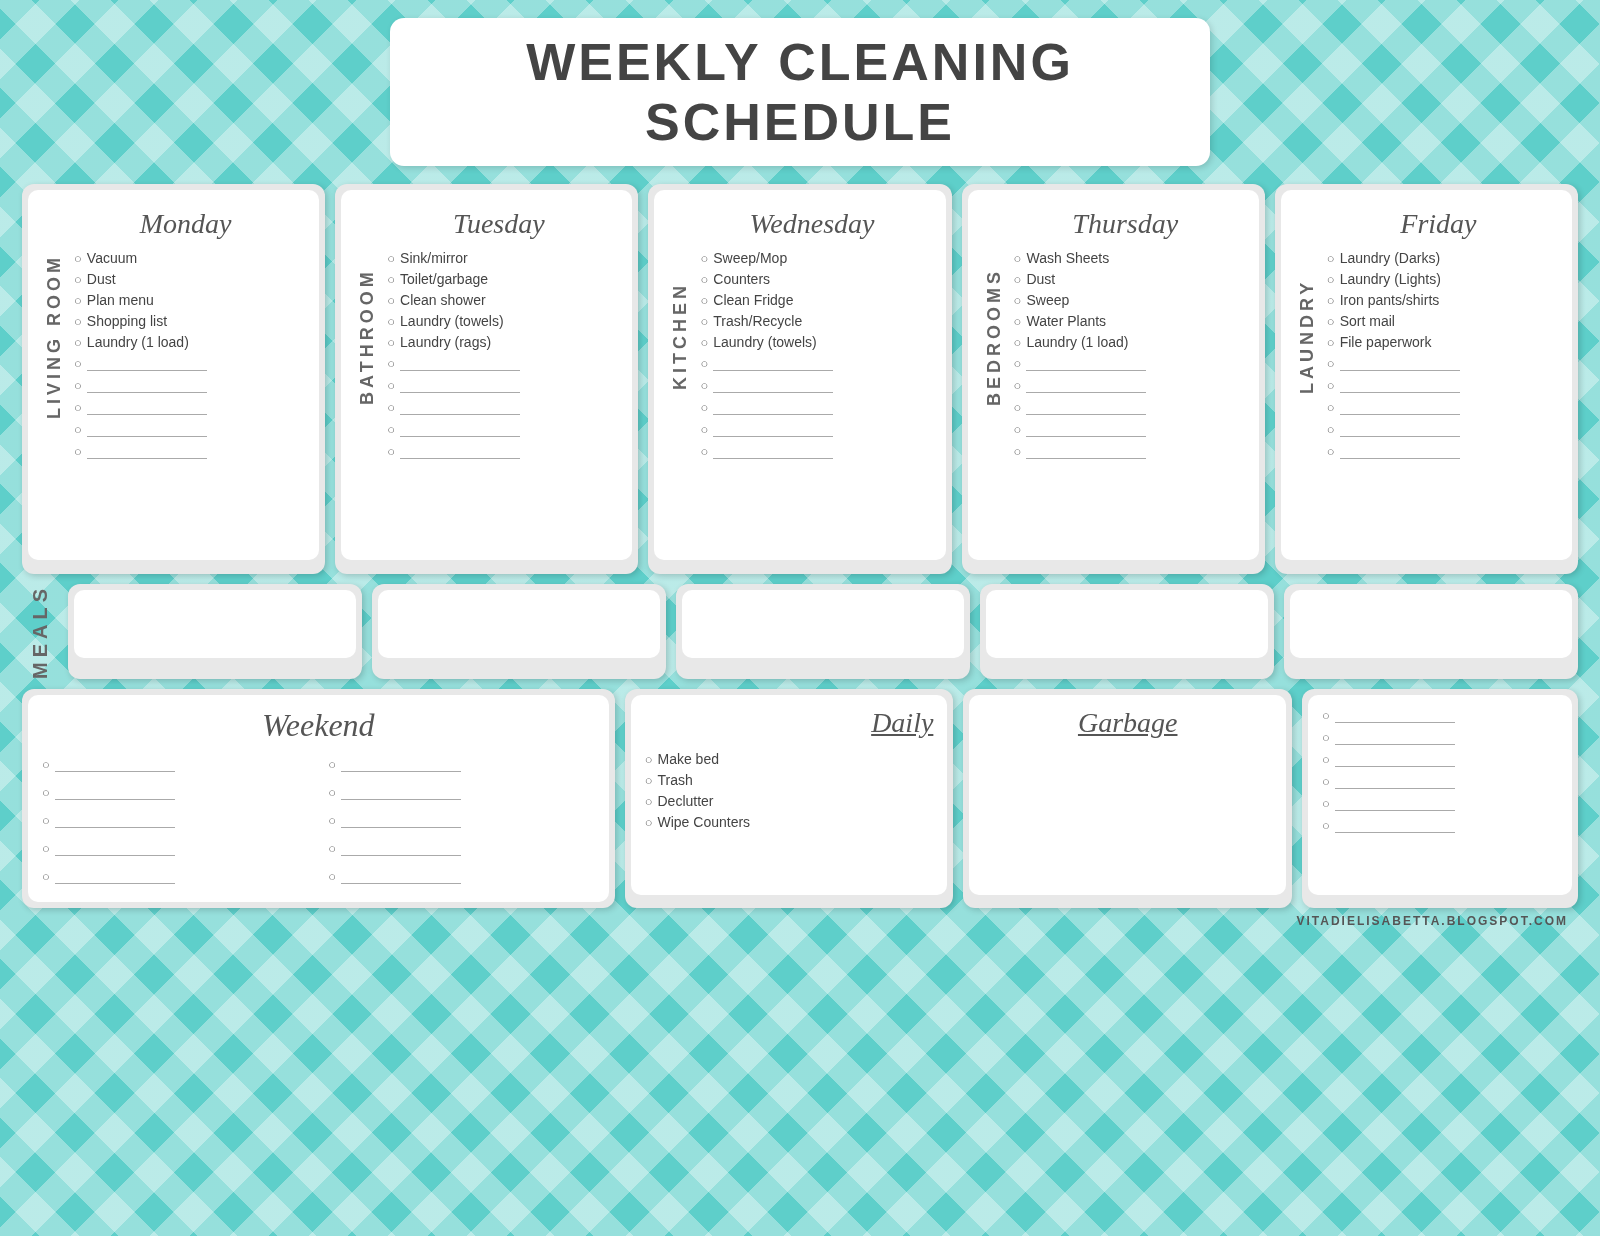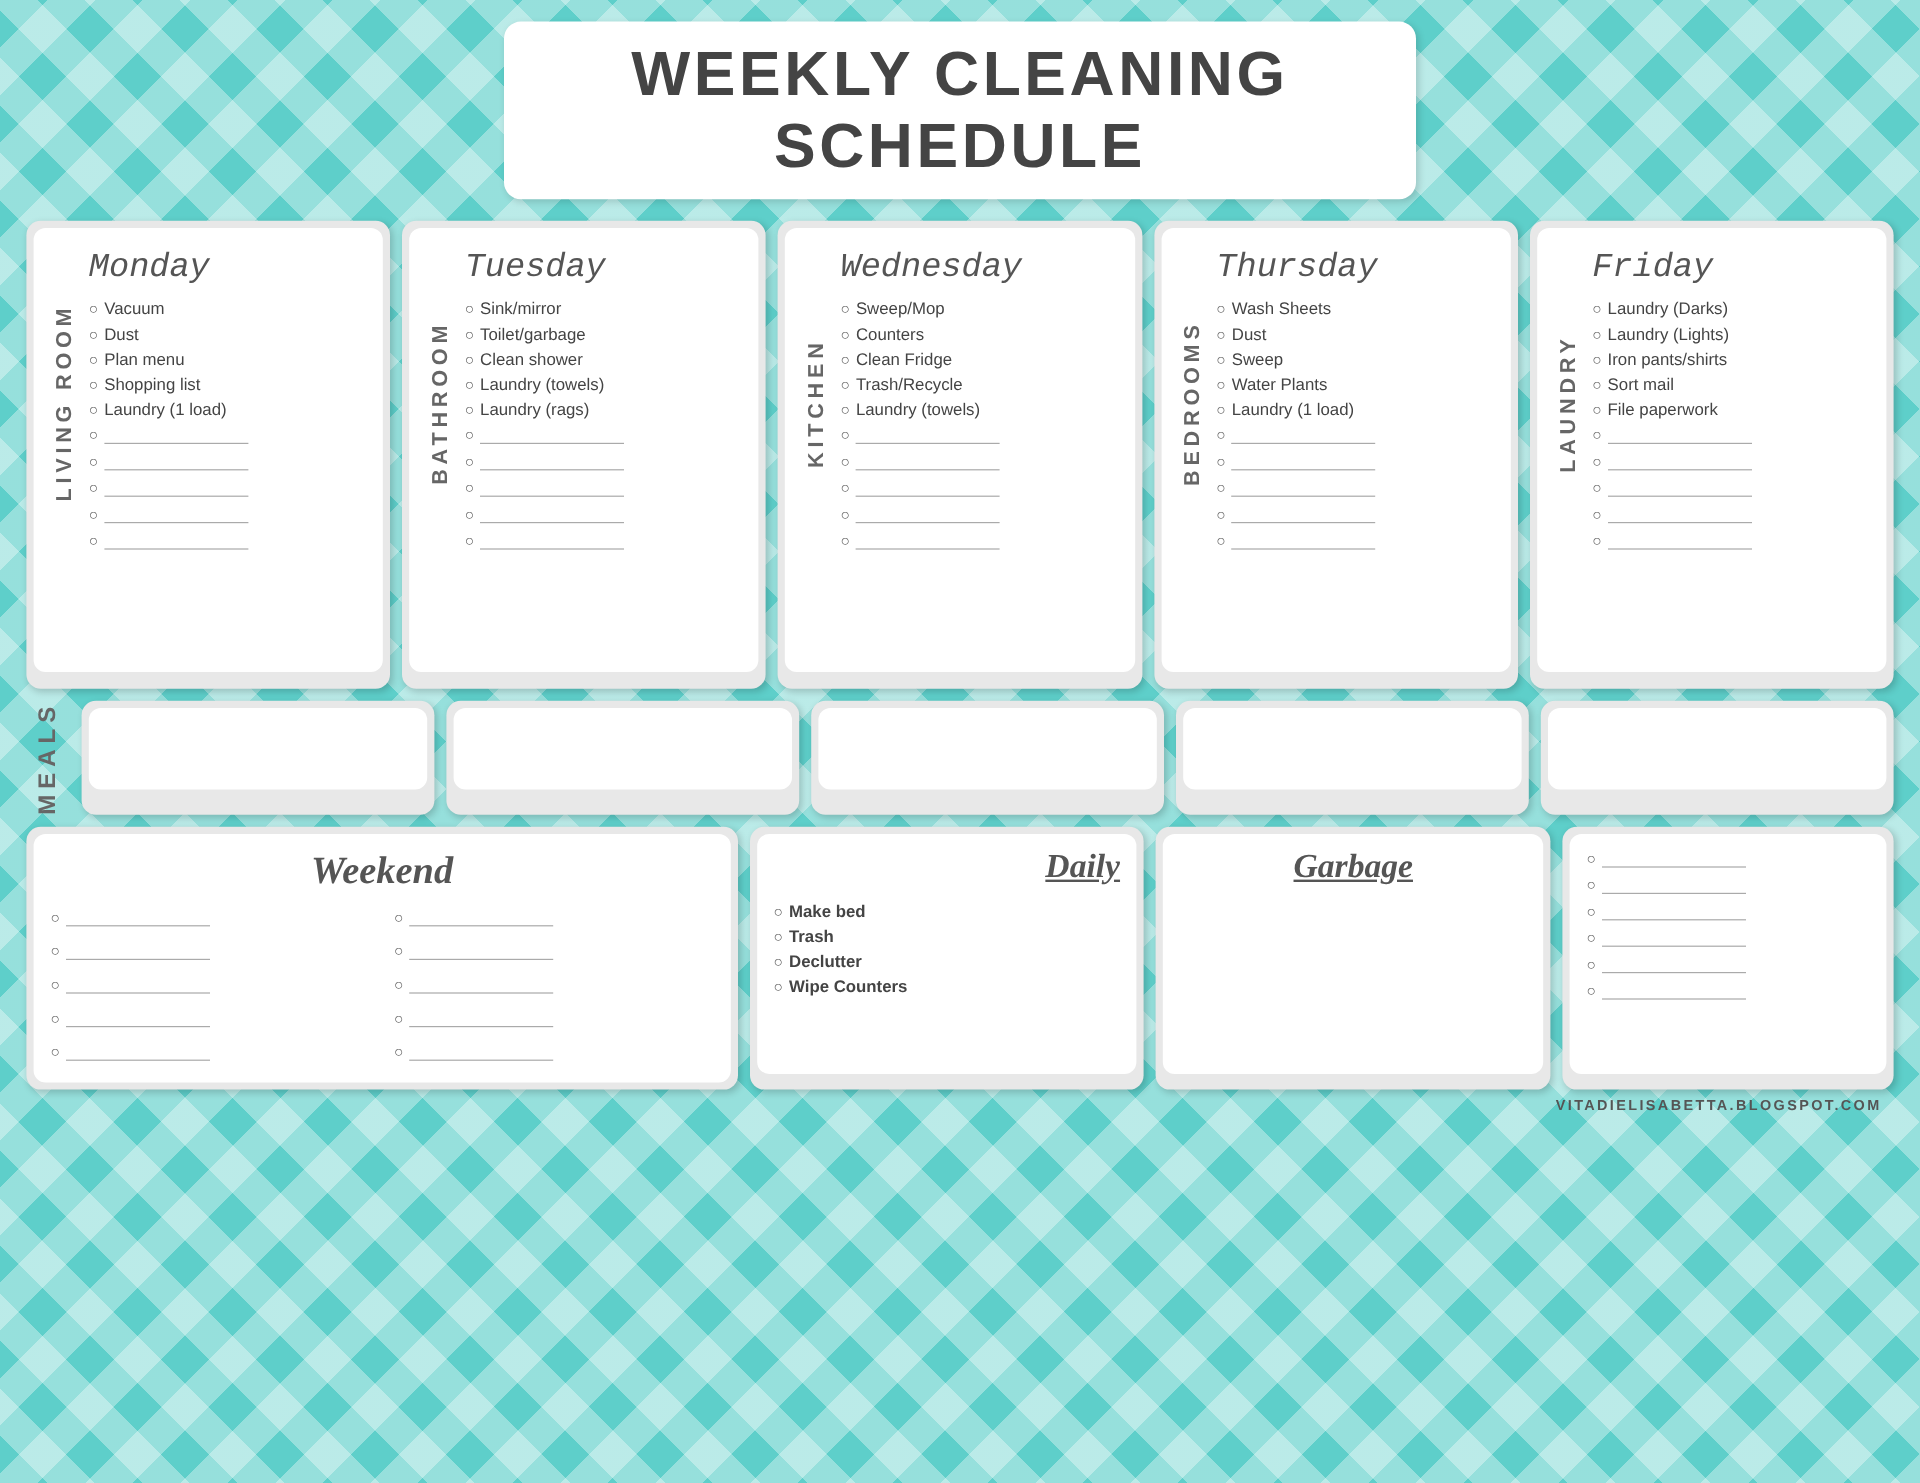--- a/index.html
+++ b/index.html
@@ -42,21 +42,21 @@
       padding: 18px 22px;
     }
 
     
     .title-box {
       background: white;
       border-radius: 14px;
       text-align: center;
       padding: 14px 30px;
       margin: 0 auto 18px auto;
-      width: 760px;
+      width: 820px;
       box-shadow: 2px 2px 6px rgba(0,0,0,0.15);
     }
 
     .title-text {
       font-size: 52px;
       font-weight: 900;
       letter-spacing: 3px;
       color: #444;
       text-transform: uppercase;
       font-family: 'Arial Black', Arial, sans-serif;
@@ -109,26 +109,27 @@
       justify-content: center;
       min-width: 28px;
     }
 
     .day-card-content {
       flex: 1;
       padding: 8px 10px 8px 6px;
     }
 
     .day-name {
-      font-family: Liberation Mono, monospace;
+      font-family: Liberation Serif, serif;
       font-size: 28px;
       color: #555;
       margin-bottom: 10px;
       display: block;
       font-style: italic;
+      text-align: center;
     }
 
     .task-list {
       list-style: none;
       padding: 0;
     }
 
     .task-list li {
       font-size: 14px;
       color: #444;
@@ -203,21 +204,20 @@
       background: white;
       border-radius: 10px;
       margin: 6px;
       min-height: 68px;
     }
 
     
     .bottom-row {
       display: flex;
       gap: 10px;
-      font-weight: bold;
     }
 
     .weekend-card {
       flex: 2.2;
       background: #e8e8e8;
       border-radius: 12px;
       box-shadow: 2px 2px 6px rgba(0,0,0,0.18);
       padding: 6px;
     }
 

